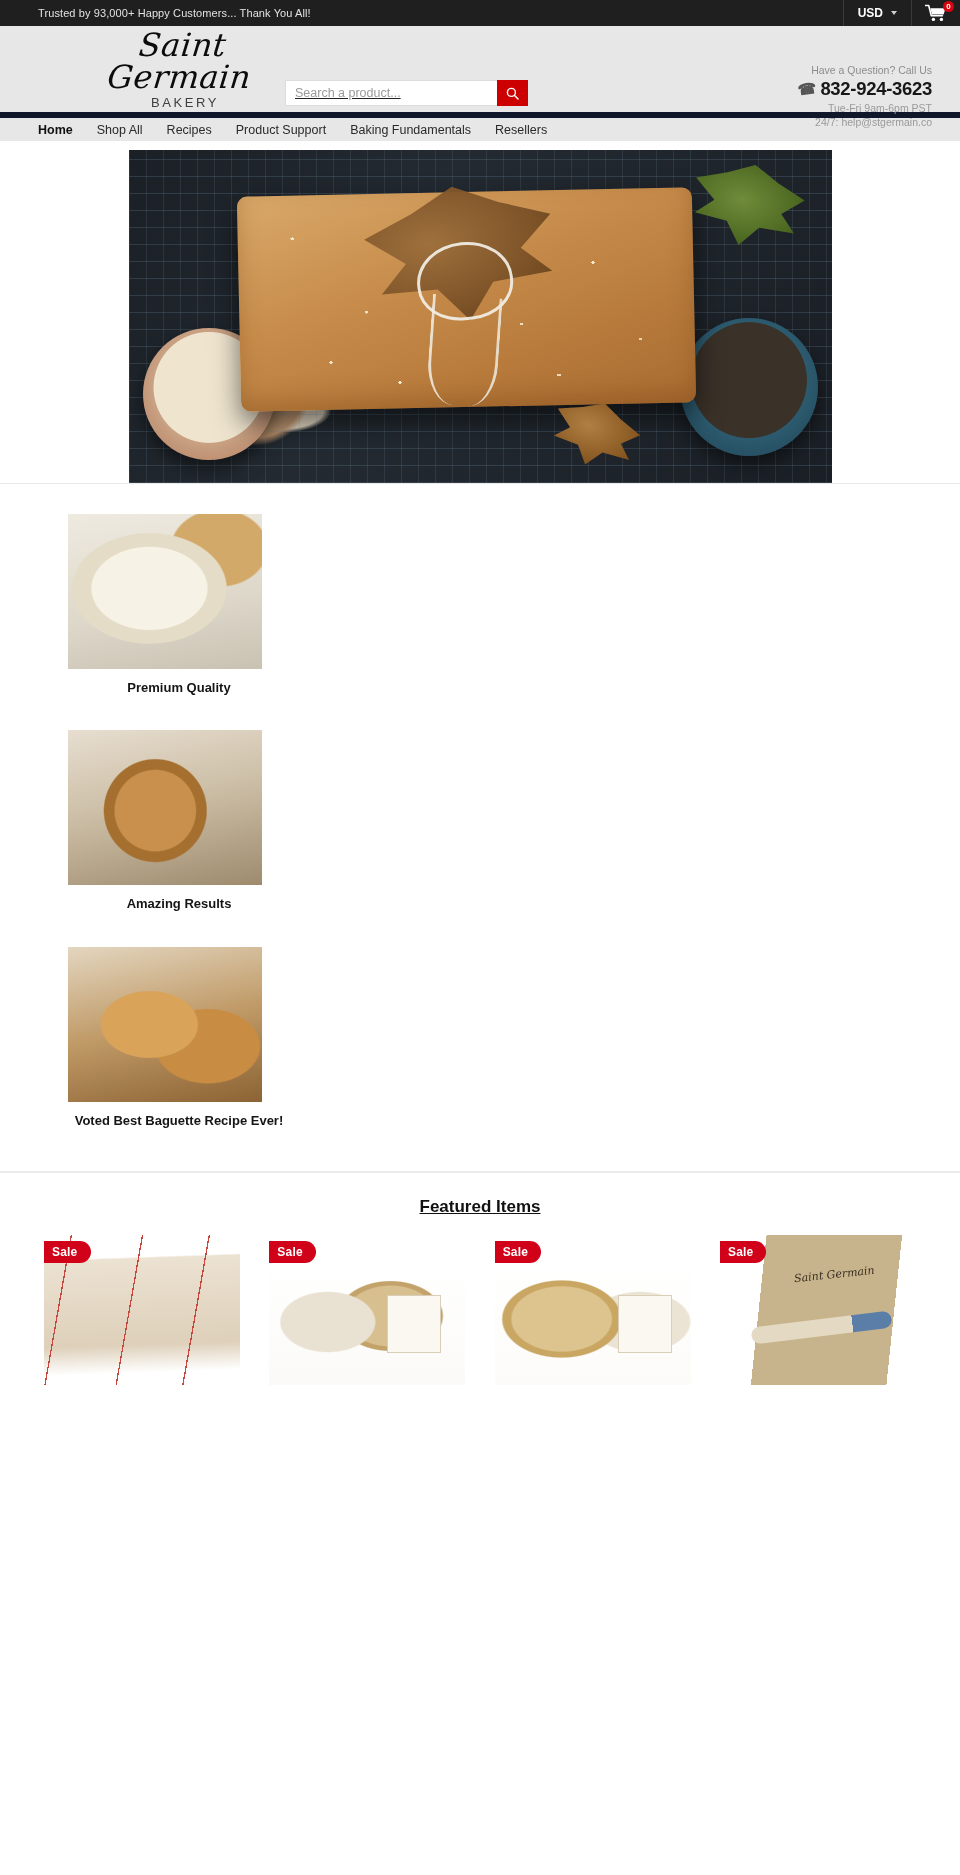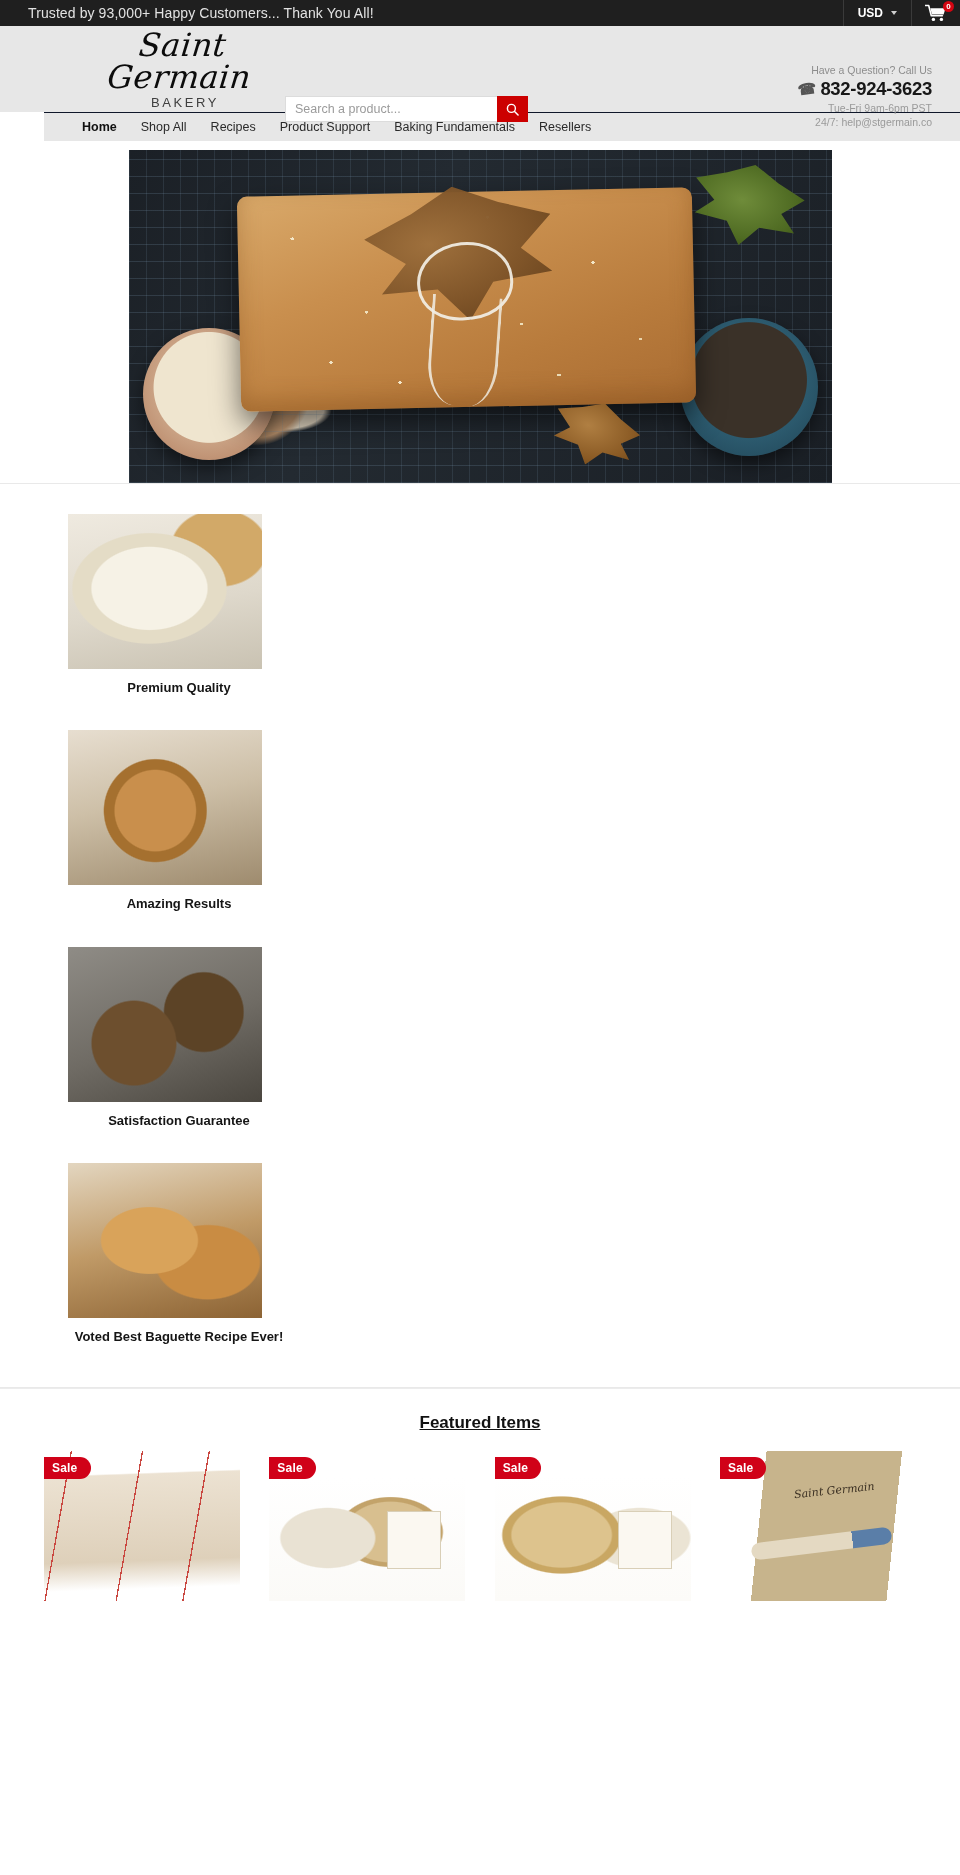--- a/index.html
+++ b/index.html
@@ -18,23 +18,23 @@
     background: #1f1f1f;
     color: #e6e6e6;
     display: flex;
     align-items: stretch;
     font-size: 11px;
   }
   .announce-msg {
     flex: 1;
     display: flex;
     align-items: center;
-    padding-left: 28px;
+    padding-left: 38px;
     letter-spacing: .1px;
-    font-size: 14px;
+    font-size: 11px;
     color: #e2e2e2;
   }
   .announce-right { display: flex; align-items: stretch; }
   .currency {
     display: flex;
     align-items: center;
     gap: 8px;
     padding: 0 14px;
     border-left: 1px solid #3a3a3a;
     border-right: 1px solid #3a3a3a;
@@ -105,23 +105,24 @@
     letter-spacing: 2.6px;
     color: #404040;
     margin-top: 3px;
     margin-left: 48px;
     text-align: center;
     width: 150px;
   }
   .search-wrap {
     position: absolute;
     left: 285px;
-    top: 70px;
+    top: 54px;
     display: flex;
     height: 26px;
+    text-decoration: underline;
   }
   .search-input {
     width: 212px;
     height: 26px;
     border: 1px solid #dcdcdc;
     border-right: none;
     background: #ffffff;
     padding: 0 9px;
     font-size: 12.5px;
     color: #444;
@@ -158,27 +159,26 @@
     justify-content: flex-end;
     gap: 4px;
   }
   .phone-ico { color: #555; font-size: 15px; transform: scaleX(-1) rotate(8deg); display:inline-block; }
   .contact-hours { font-size: 10.5px; color: #9a9a9a; margin-top: 3px; }
   .contact-email { font-size: 10.5px; color: #9a9a9a; margin-top: 2px; }
 
   
   .nav {
     background: #e7e7e7;
-    border-top: 1px solid #0f172a;
+    border-top: 6px solid #0f172a;
     height: 29px;
     display: flex;
     align-items: center;
     padding-left: 38px;
     gap: 24px;
-    margin-left: 44px;
   }
   .nav a {
     font-size: 12.5px;
     color: #2a2a2a;
     text-decoration: none;
     cursor: pointer;
     white-space: nowrap;
   }
   .nav a.active { font-weight: bold; color: #111; }
 
@@ -523,24 +523,20 @@
   <div class="feature">
     <div class="feature-img fi1"></div>
     <div class="feature-label">Premium Quality</div>
   </div>
 
   <div class="feature">
     <div class="feature-img fi2"></div>
     <div class="feature-label">Amazing Results</div>
   </div>
 
-  <div class="feature">
-    <div class="feature-img fi3"></div>
-    <div class="feature-label">Satisfaction Guarantee</div>
-  </div>
 
   <div class="feature">
     <div class="feature-img fi4"></div>
     <div class="feature-label">Voted Best Baguette Recipe Ever!</div>
   </div>
 
 </div>
 
 <div class="featured">
   <div class="featured-title">Featured Items</div>

